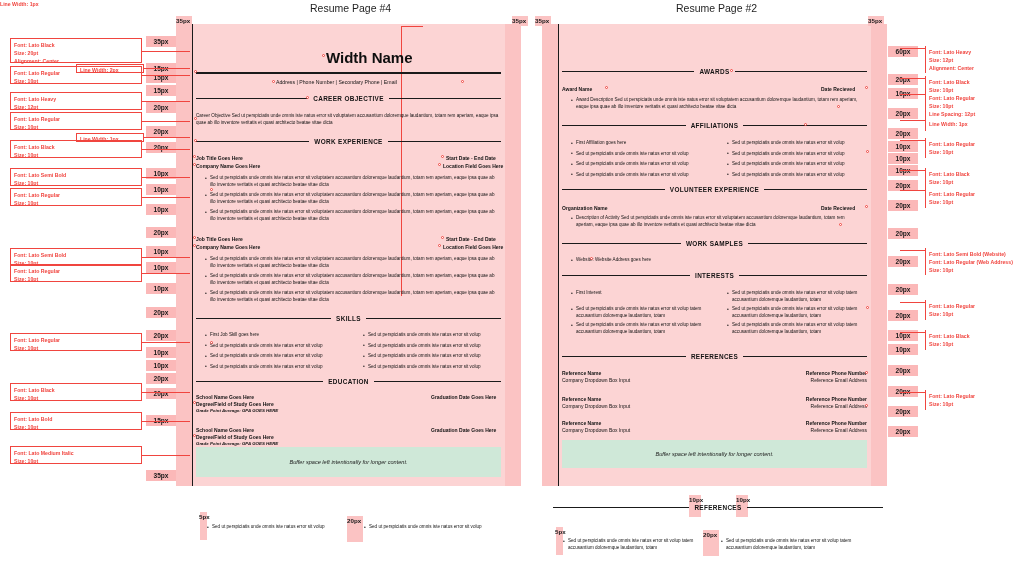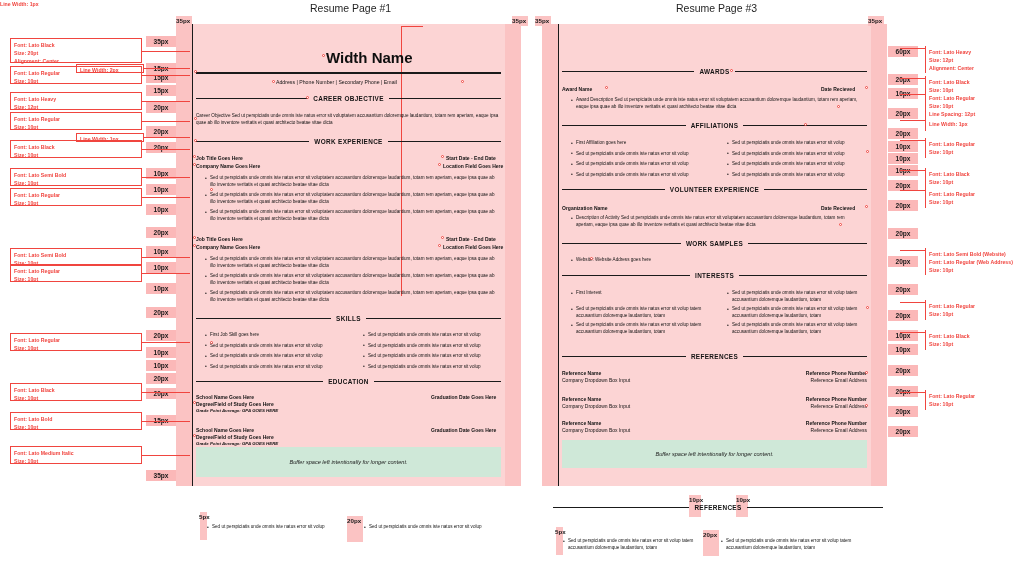--- a/index.html
+++ b/index.html
@@ -35,22 +35,22 @@
   .bullet{position:absolute;font-size:4.6px;line-height:1.5;color:#141414;}
   .bullet:before{content:"\2022";position:absolute;left:-5px;top:-0.5px;font-size:5px;}
   .buffer{position:absolute;background:#cfe8d8;display:flex;align-items:center;justify-content:center;
           font-style:italic;font-size:5.6px;color:#1a1a1a;}
   .rowlbl{position:absolute;font-size:5px;color:#131313;white-space:nowrap;}
   .gpa{font-style:italic;}
 </style>
 </head>
 <body>
 
-<div class="hdrtitle" style="left:310px;top:2px;">Resume Page #1</div>
-<div class="hdrtitle" style="left:676px;top:2px;">Resume Page #3</div>
+<div class="hdrtitle" style="left:310px;top:2px;">Resume Page #4</div>
+<div class="hdrtitle" style="left:676px;top:2px;">Resume Page #2</div>
 
 <div class="pagebg" style="left:176px;top:24px;width:345px;height:462px;"></div>
 <div class="pagebg" style="left:542px;top:24px;width:345px;height:462px;"></div>
 
 <div class="pinkband" style="left:176px;top:24px;width:16px;height:462px;"></div>
 <div class="pinkband" style="left:505px;top:24px;width:16px;height:462px;"></div>
 <div class="pinkband" style="left:542px;top:24px;width:16px;height:462px;"></div>
 <div class="pinkband" style="left:871px;top:24px;width:16px;height:462px;"></div>
 
 <div class="blackline" style="left:192px;top:24px;width:0.8px;height:462px;"></div>

